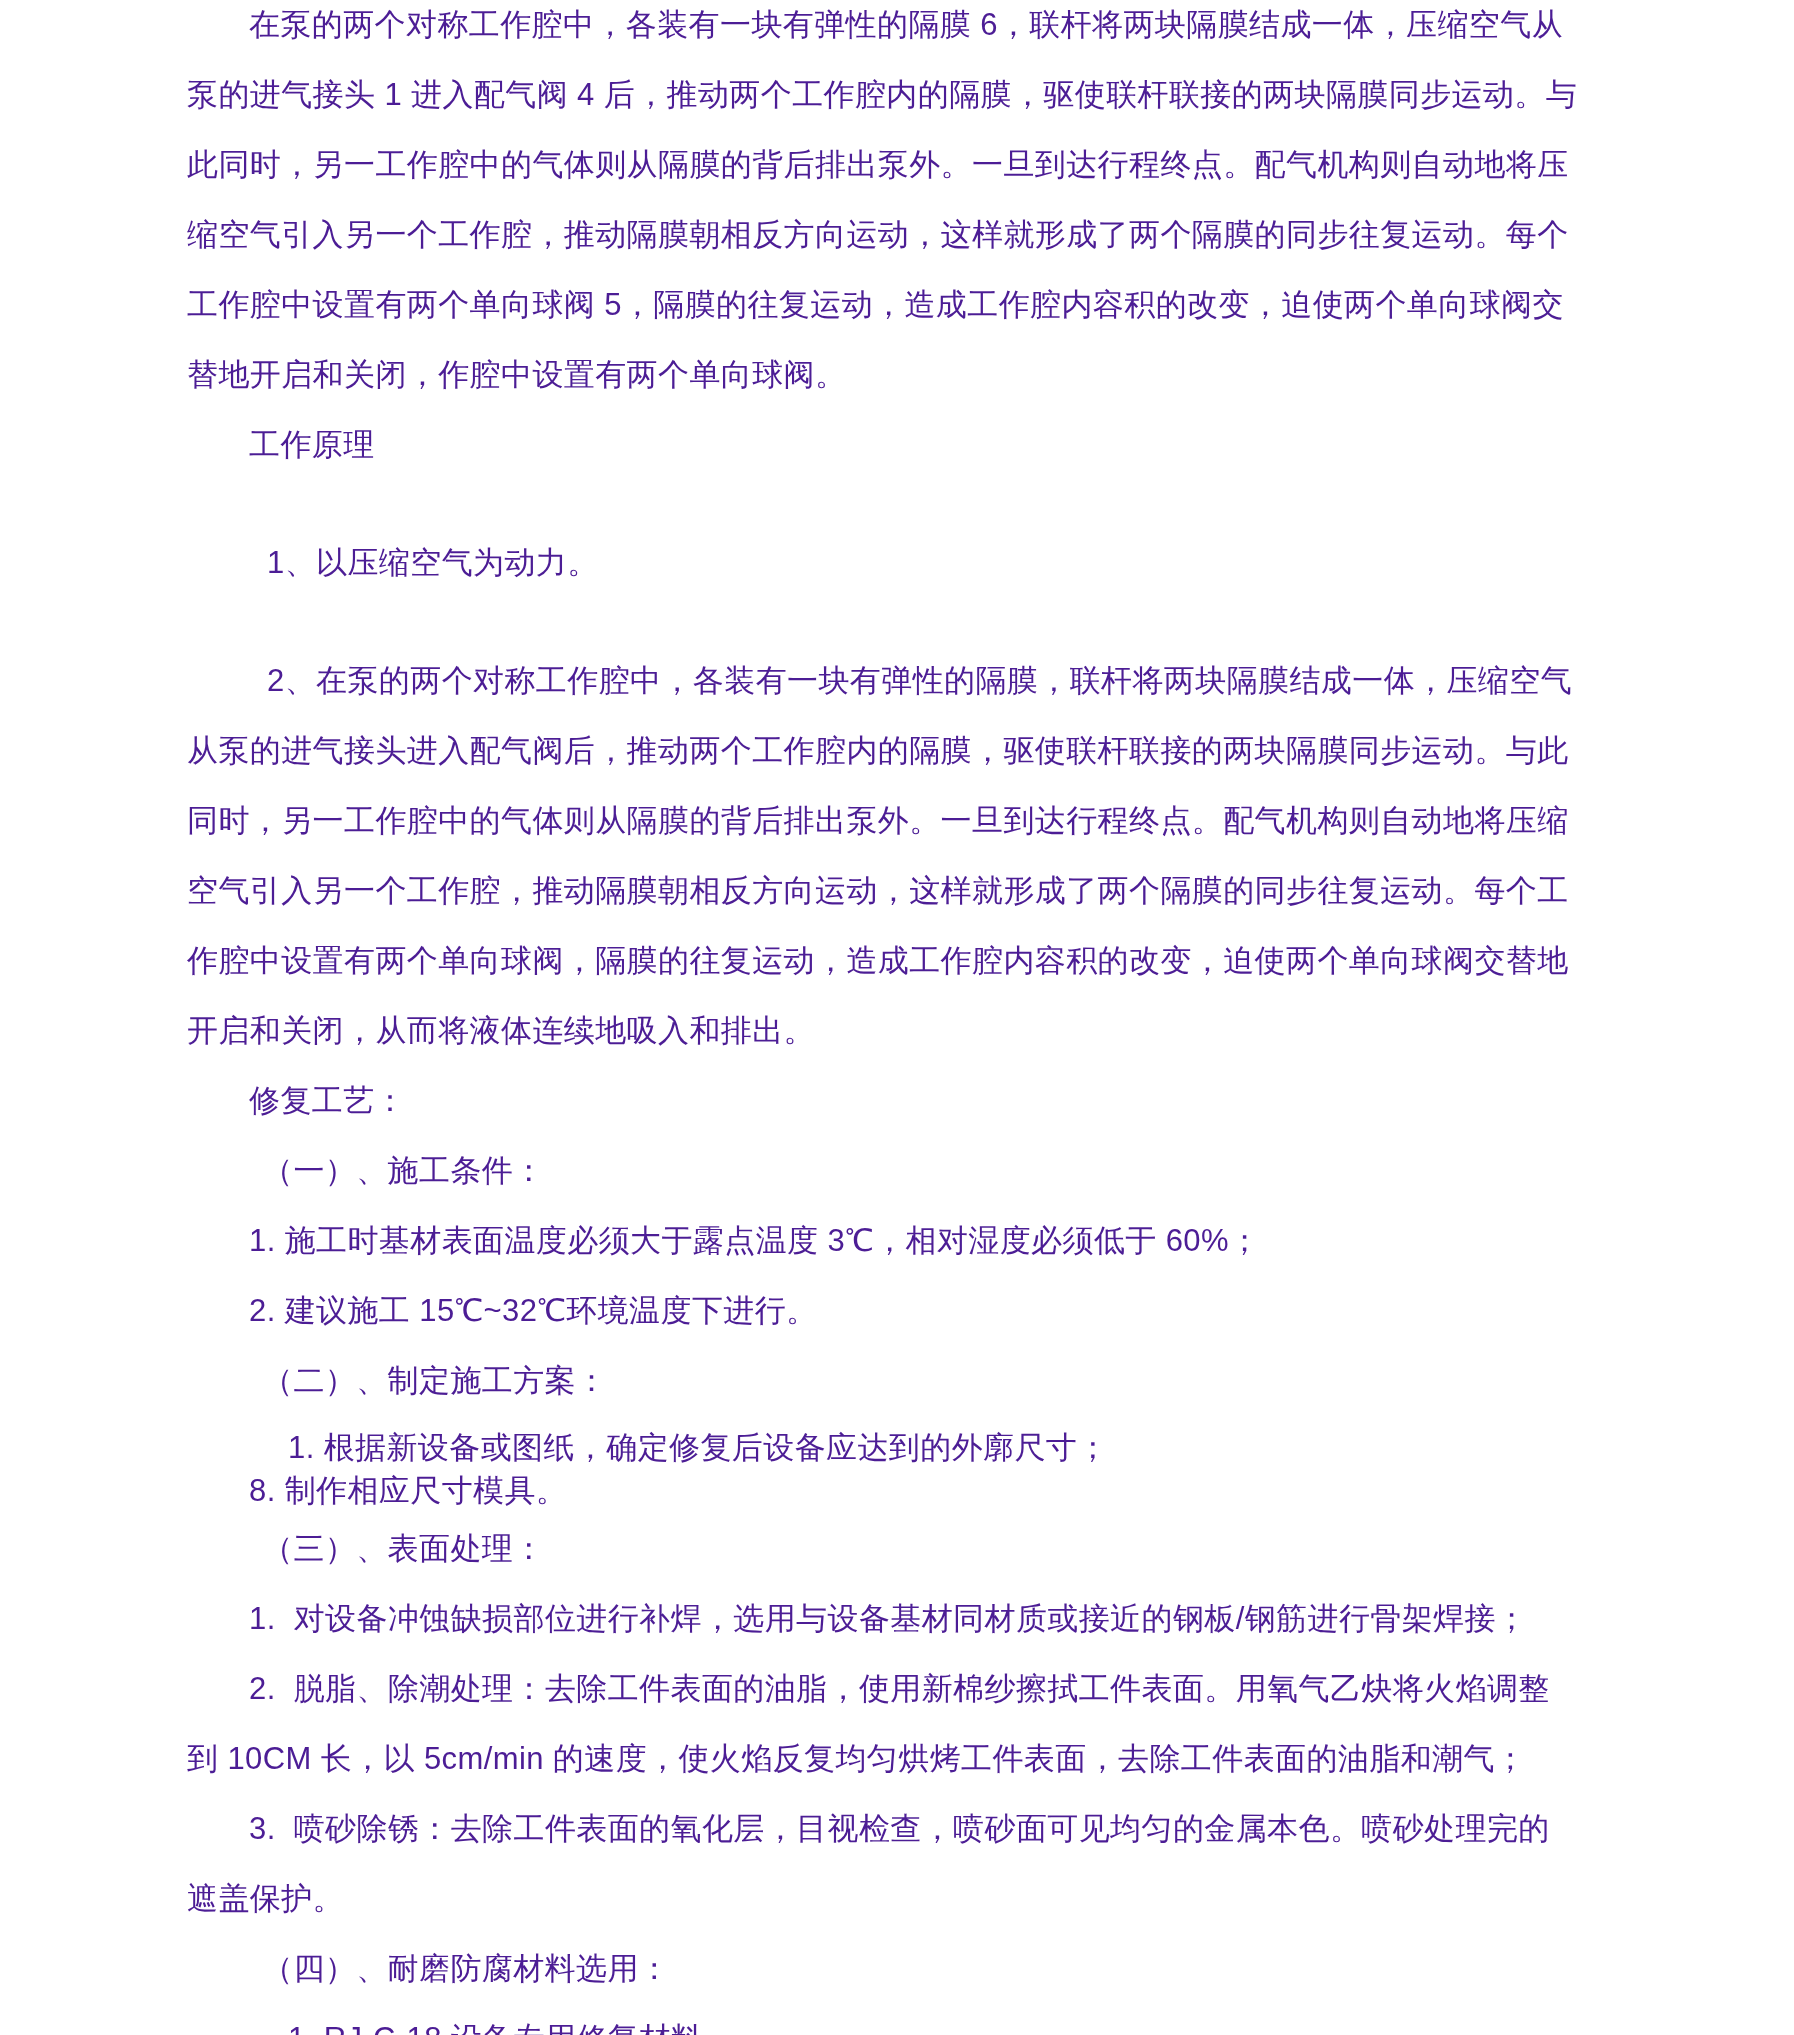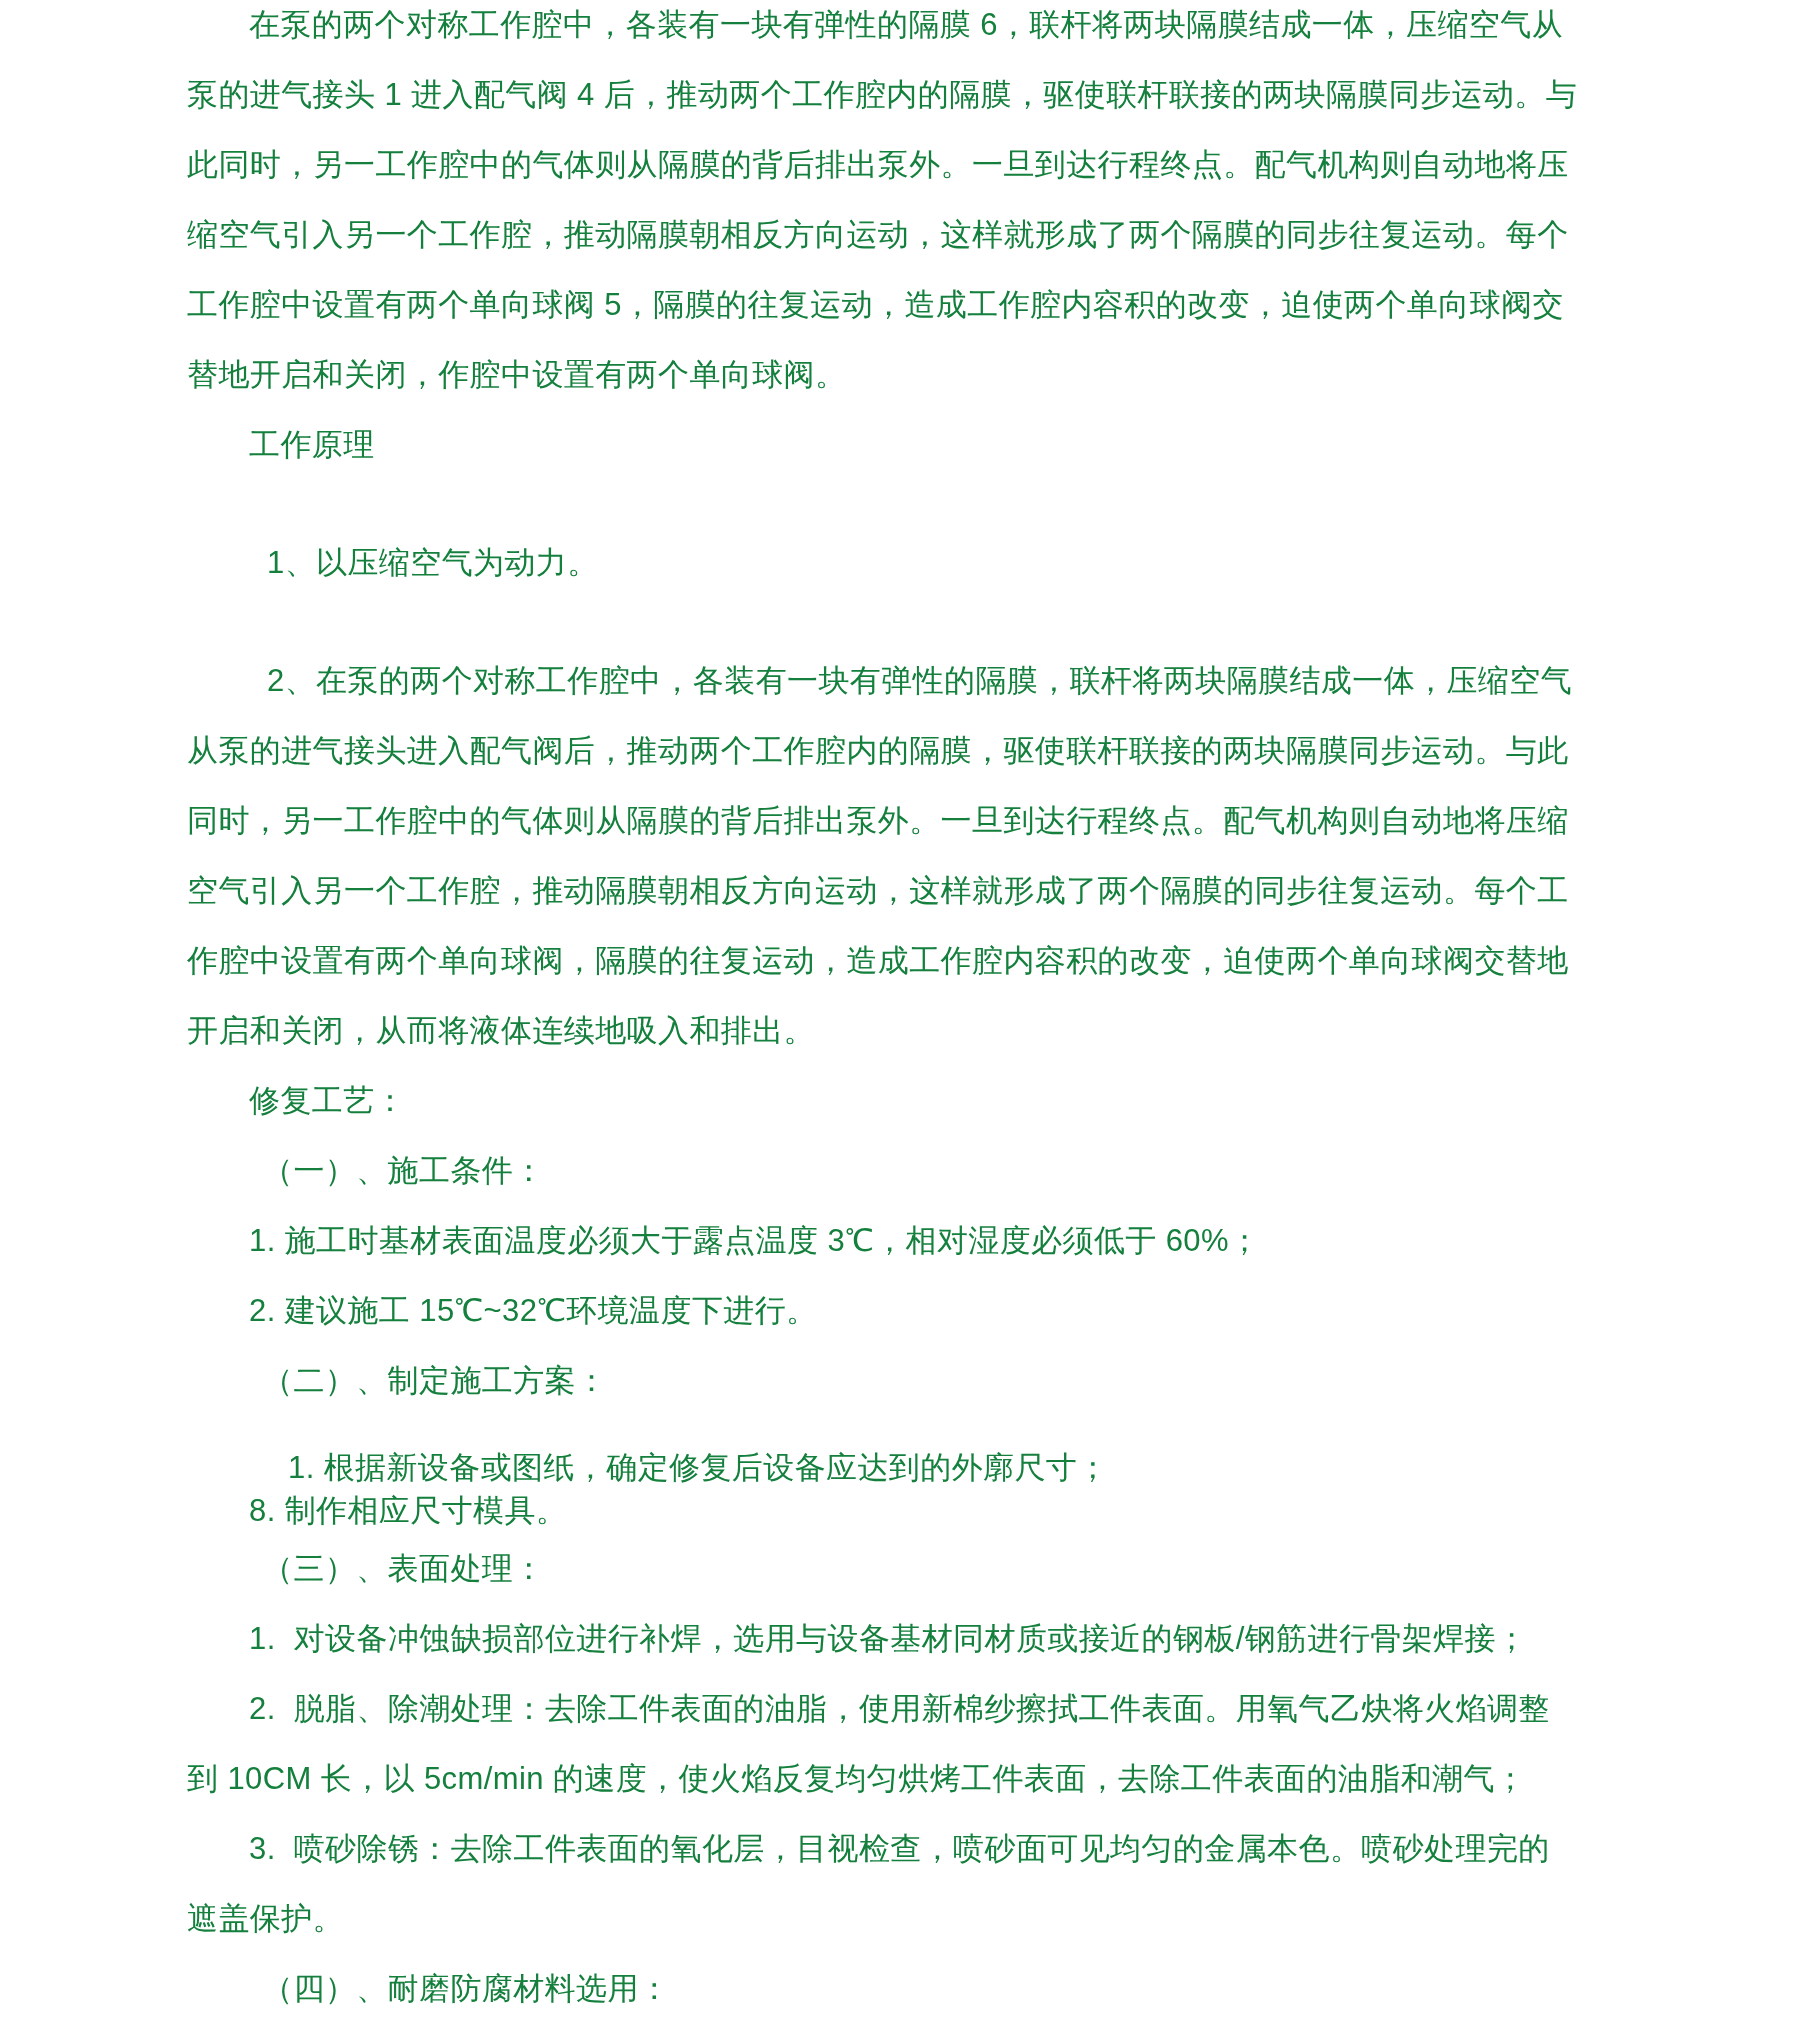--- a/index.html
+++ b/index.html
@@ -13,39 +13,39 @@
     overflow: hidden;
     position: relative;
   }
   .page {
     position: absolute;
     inset: 0;
     box-sizing: border-box;
     padding: 5px 181px 0 187px;
     font-family: "Liberation Sans", sans-serif;
     font-size: 31px;
-    color: #15803d;
+    color: #4c1d95;
     letter-spacing: 0.4px;
     font-weight: 400;
   }
   .ln {
     height: 70px;
     line-height: 39px;
     white-space: pre;
     overflow: visible;
   }
   
   .p92 { height: 67px; }
   .p60 { height: 43px; }
   .p80 { height: 58px; }
   
   .i86  { text-indent: 62px; }
   .i104 { text-indent: 75px; }
   .i110 { text-indent: 80px; margin-top: 48px; }
-  .i140 { text-indent: 101px; margin-top: 20px; }
+  .i140 { text-indent: 101px; }
 </style>
 </head>
 <body>
 
 <main class="page">
   <div class="ln i86">在泵的两个对称工作腔中，各装有一块有弹性的隔膜 6，联杆将两块隔膜结成一体，压缩空气从</div>
   <div class="ln">泵的进气接头 1 进入配气阀 4 后，推动两个工作腔内的隔膜，驱使联杆联接的两块隔膜同步运动。与</div>
   <div class="ln">此同时，另一工作腔中的气体则从隔膜的背后排出泵外。一旦到达行程终点。配气机构则自动地将压</div>
   <div class="ln">缩空气引入另一个工作腔，推动隔膜朝相反方向运动，这样就形成了两个隔膜的同步往复运动。每个</div>
   <div class="ln">工作腔中设置有两个单向球阀 5，隔膜的往复运动，造成工作腔内容积的改变，迫使两个单向球阀交</div>

